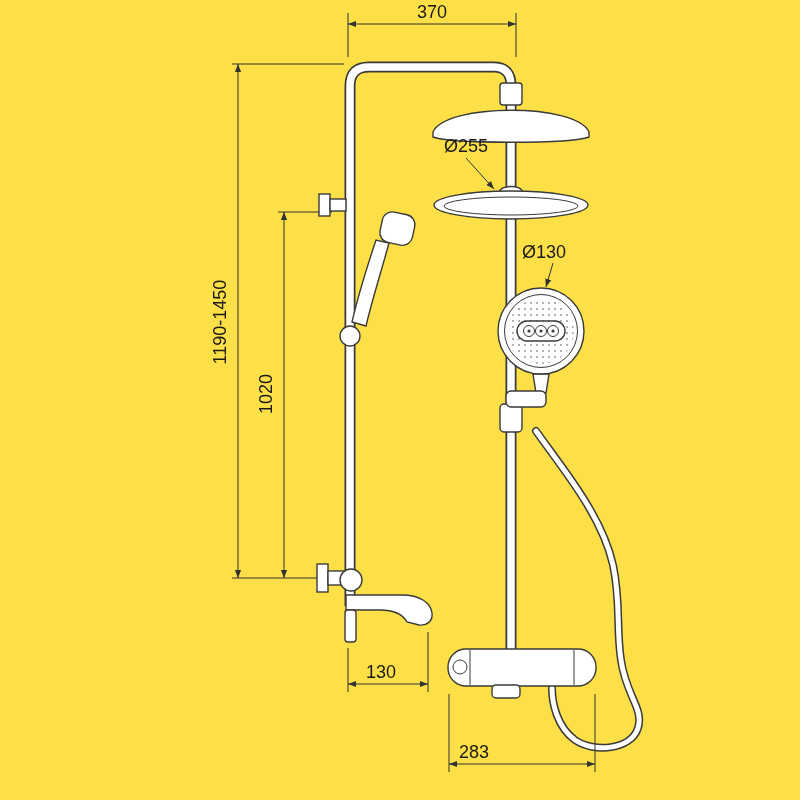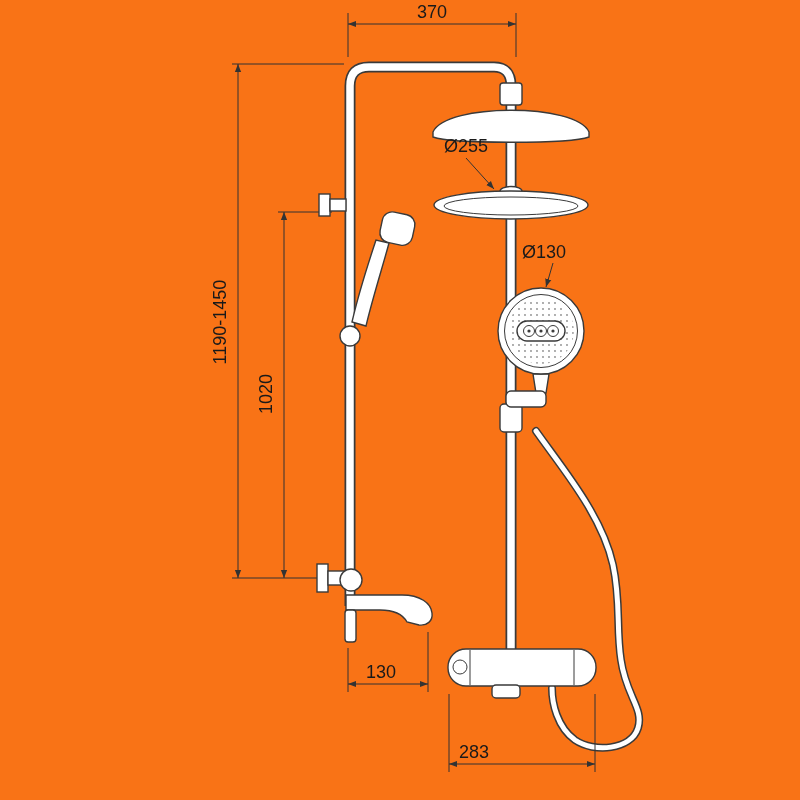--- a/index.html
+++ b/index.html
@@ -3,21 +3,21 @@
 <meta charset="utf-8">
 <style>
   html, body {
     margin: 0;
     padding: 0;
     background: #ffffff;
   }
   .canvas {
     width: 800px;
     height: 800px;
-    background: #f97316;
+    background: #fde047;
     position: relative;
     font-family: "Liberation Sans", sans-serif;
   }
   svg { display: block; }
   .dim-line {
     stroke: #333333;
     stroke-width: 1;
     fill: none;
   }
   .dim-text {

